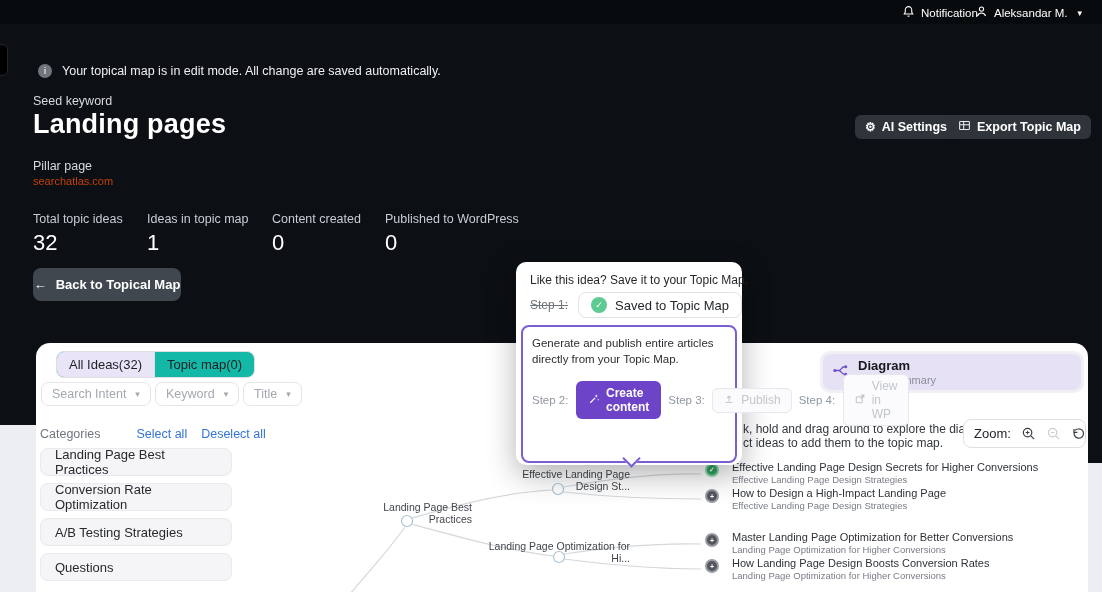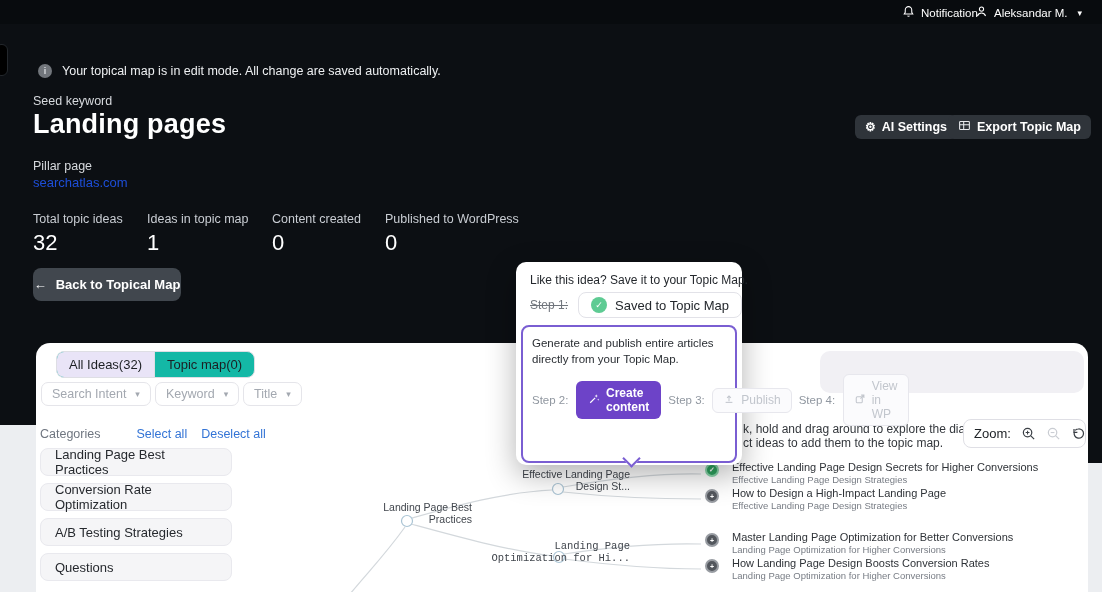--- a/index.html
+++ b/index.html
@@ -15,21 +15,21 @@
   .topbar{left:0;top:0;width:1102px;height:24px;background:#080b0e;}
   .drawer-handle{left:-5px;top:44px;width:11px;height:30px;background:#000;border:1px solid #23272c;border-radius:6px;}
   .notif{top:5px;left:902px;display:flex;align-items:center;gap:6px;color:#fff;font-size:11.5px;cursor:pointer;}
   .user{top:5px;left:975px;display:flex;align-items:center;gap:6px;color:#fff;font-size:11.5px;cursor:pointer;}
   .user-caret{font-size:9px;margin-left:4px;color:#fff;}
   .edit-note{left:38px;top:64px;display:flex;align-items:center;gap:10px;color:#eef0f2;font-size:12.5px;}
   .info-icon{width:14px;height:14px;border-radius:50%;background:#72767c;color:#dcdee1;font-size:9px;font-weight:bold;display:flex;align-items:center;justify-content:center;}
   .seed-label{left:33px;top:94px;font-size:12.5px;color:#d7dade;}
   .seed-value{left:33px;top:109px;font-size:27px;font-weight:bold;color:#ffffff;letter-spacing:.2px;}
   .pillar-label{left:33px;top:159px;font-size:12.5px;color:#d7dade;}
-  .pillar-link{left:33px;top:175px;font-size:13px;color:#1d4ed8;cursor:pointer;}
+  .pillar-link{left:33px;top:175px;font-size:11px;color:#c2410c;cursor:pointer;}
   .stat{top:212px;}
   .stat .stat-label{font-size:12.5px;color:#c9cdd3;}
   .stat .stat-value{font-size:22px;font-weight:normal;color:#fff;margin-top:4px;}
   .stat1{left:33px;} .stat2{left:147px;} .stat3{left:272px;} .stat4{left:385px;}
   .back-btn{left:33px;top:268px;width:148px;height:33px;background:#41474e;border-radius:8px;color:#fff;
     font-size:13px;font-weight:bold;display:flex;align-items:center;justify-content:center;gap:9px;cursor:pointer;}
   .hdr-btn{top:115px;height:24px;padding:0 10px;background:#2f343a;border-radius:6px;color:#fff;font-size:12.5px;
     font-weight:bold;display:inline-flex;align-items:center;gap:6px;cursor:pointer;}
   .ai-btn{left:855px;} .export-btn{left:948px;}
   .gear-glyph{font-size:12px;line-height:1;}
@@ -59,21 +59,21 @@
   .hint2{left:743px;top:436px;font-size:12px;color:#33373c;z-index:3;}
   .zoom-pill{left:963px;top:419px;width:123px;height:29px;background:#fff;border:1px solid #dfdfe5;border-radius:8px;
     display:flex;align-items:center;gap:10px;padding:0 10px;box-sizing:border-box;z-index:3;}
   .zoom-pill .zlabel{font-size:13px;color:#202428;}
   .zicon{display:flex;align-items:center;cursor:pointer;}
   
   .edges{left:0;top:0;width:1102px;height:592px;z-index:2;pointer-events:none;}
   .node-label{font-size:10.5px;color:#41464d;z-index:3;text-align:right;cursor:pointer;}
   .nl-root{left:340px;top:501px;width:132px;}
   .nl-b1{left:490px;top:468px;width:140px;}
-  .nl-b2{left:488px;top:540px;width:142px;font-family:Liberation Mono, monospace;}
+  .nl-b2{left:488px;top:540px;width:142px;}
   .leaf{left:705px;display:flex;gap:13px;z-index:3;cursor:pointer;}
   .l1{top:461px;} .l2{top:487px;} .l3{top:531px;} .l4{top:557px;}
   .leaf-icon{width:10px;height:10px;border-radius:50%;margin-top:2px;display:flex;align-items:center;
     justify-content:center;color:#fff;font-size:7px;font-weight:bold;flex:none;}
   .leaf-icon.added{background:#2ea35f;border:2px solid #8ad6ab;}
   .leaf-icon.add{background:#53575d;border:2px solid #989ca2;}
   .leaf-title{font-size:11px;color:#2e3237;white-space:nowrap;}
   .leaf-sub{font-size:9.5px;color:#787d85;margin-top:1px;white-space:nowrap;}
   
   .popup{left:516px;top:262px;width:226px;height:203px;background:#fff;border-radius:10px;
@@ -195,20 +195,34 @@
   <span class="cat-title">Categories</span>
   <span class="link" style="margin-left:36px;">Select all</span>
   <span class="link" style="margin-left:14px;">Deselect all</span>
 </div>
 <div class="abs cat-item c1">Landing Page Best Practices</div>
 <div class="abs cat-item c2">Conversion Rate Optimization</div>
 <div class="abs cat-item c3">A/B Testing Strategies</div>
 <div class="abs cat-item c4">Questions</div>
 
 <div class="abs view-toggle">
+  <div class="seg active">
+    <span>
+      <svg width="17" height="15" viewBox="0 0 18 16">
+          <path d="M3.5 8h3.5M7 8c3 0 3-4 6-4M7 8c3 0 3 4 6 4" stroke="#6d4fc9" fill="none" stroke-width="1.4"></path>
+          <circle cx="3" cy="8" r="1.7" fill="#6d4fc9"></circle>
+          <circle cx="14.5" cy="4" r="1.7" fill="#6d4fc9"></circle>
+          <circle cx="14.5" cy="12" r="1.7" fill="#6d4fc9"></circle>
+        </svg>
+    </span>
+    <span>
+      <div class="seg-title">Diagram</div>
+      <div class="seg-sub">Visual summary</div>
+    </span>
+  </div>
 </div>
 
 <div class="abs hint1">k, hold and drag around to explore the diagram.</div>
 <div class="abs hint2">ct ideas to add them to the topic map.</div>
 <div class="abs zoom-pill">
   <span class="zlabel">Zoom:</span>
   <span class="zicon">
     <svg width="15" height="15" viewBox="0 0 16 16">
         <circle cx="7" cy="7" r="4.5" fill="none" stroke="#3a3f45" stroke-width="1.3"></circle>
         <path d="M10.5 10.5L14 14" stroke="#3a3f45" stroke-width="1.3"></path>

